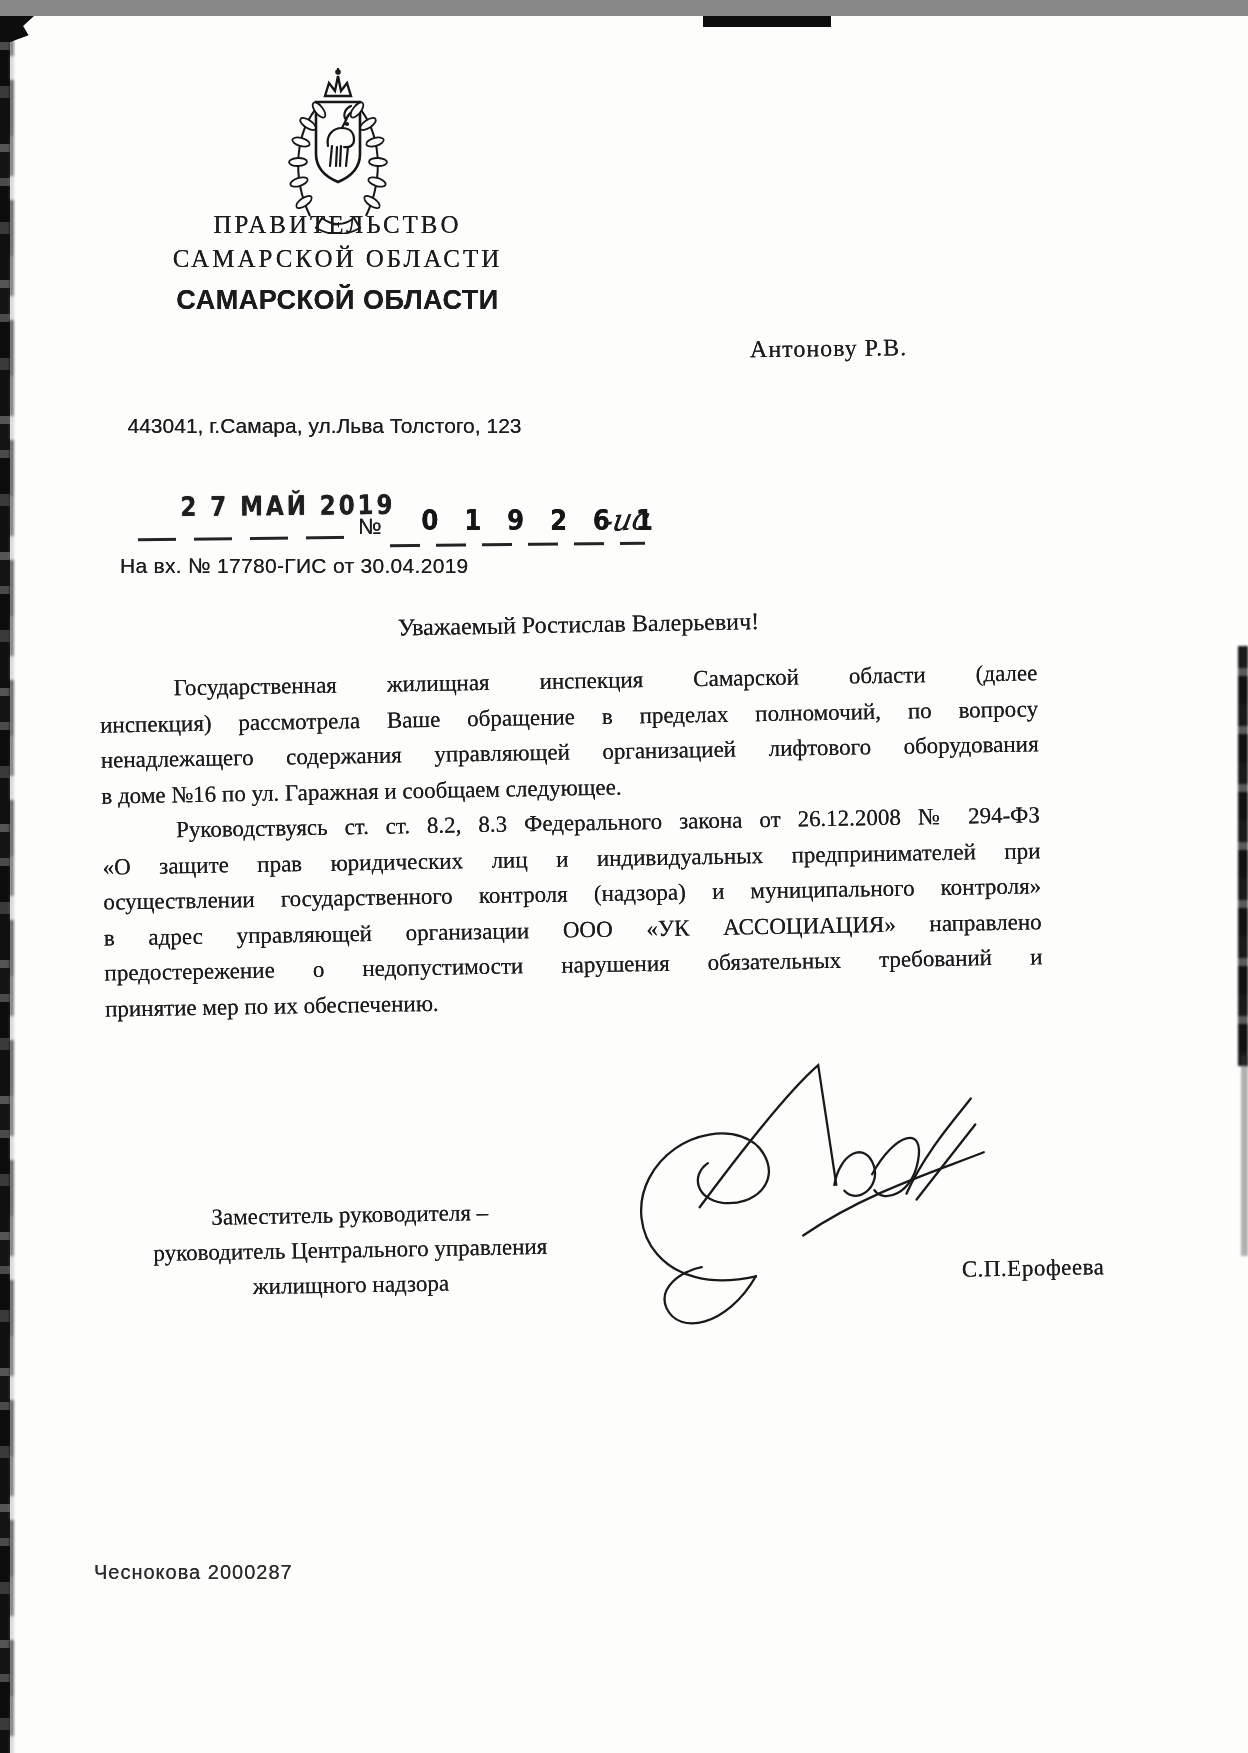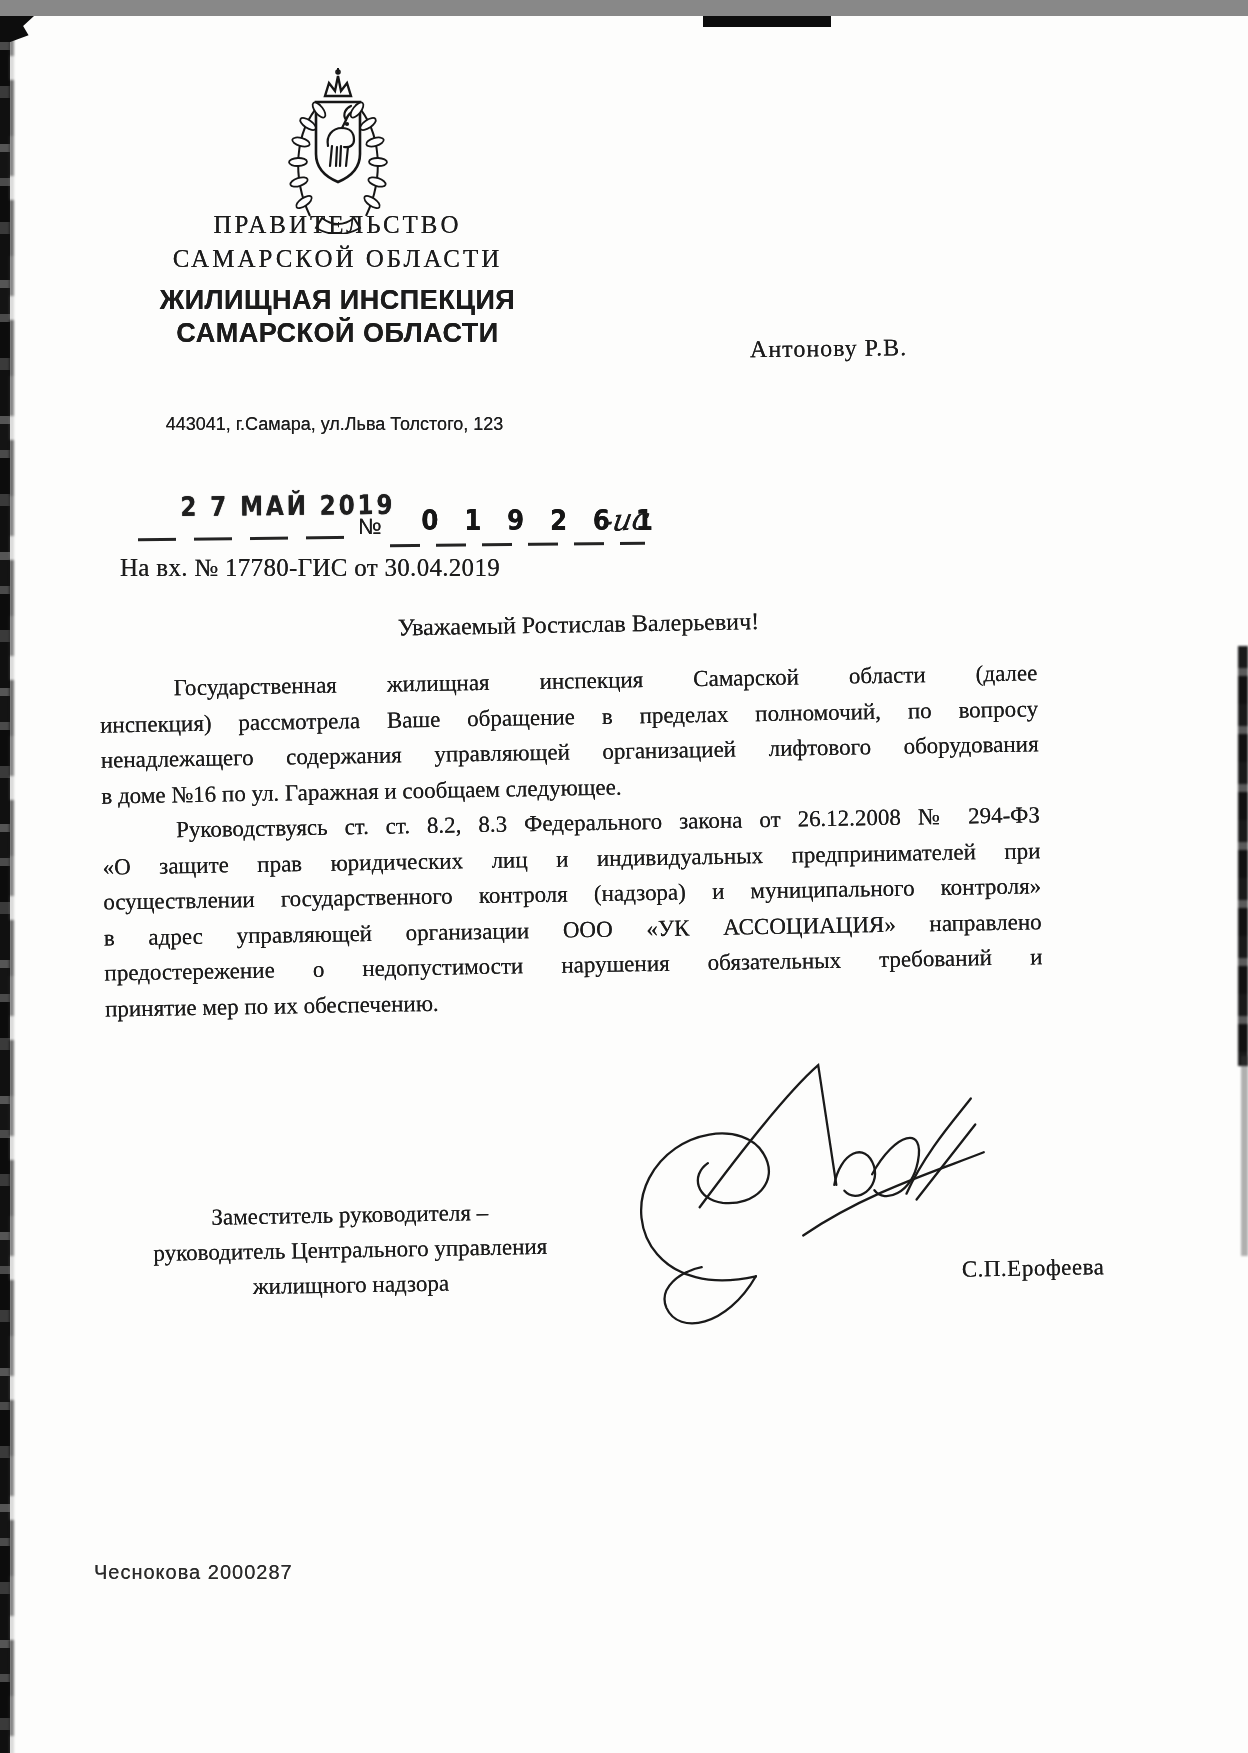--- a/index.html
+++ b/index.html
@@ -44,23 +44,23 @@
     text-shadow:0 0 .6px #222;
   }
   .org{
     left:75px;top:268px;width:525px;
     text-align:center;
     font-family:"Liberation Sans", sans-serif;font-weight:bold;
     font-size:27px;line-height:33px;letter-spacing:.5px;
     text-shadow:0 0 .5px #111;
   }
   .addr1,.addr2{
-    left:72px;width:525px;text-align:center;
+    left:62px;width:525px;text-align:center;
     font-family:"Liberation Sans", sans-serif;
-    font-size:18px;text-shadow:0 0 .5px #333;
+    font-size:21px;text-shadow:0 0 .5px #333;
   }
   .addr1{top:398px;}
   .addr2{top:425px;}
   .addr3{
     left:75px;top:452px;width:525px;text-align:center;
     font-size:21px;text-shadow:0 0 .6px #333;
   }
   .recipient{
     left:750px;top:318px;width:320px;
     font-size:24px;letter-spacing:1px;
@@ -91,22 +91,22 @@
   }
   .num-suffix{
     left:603px;top:486px;
     font-size:30px;font-style:italic;
     font-family:"DejaVu Serif", serif;
     transform:rotate(-4deg) skewX(-14deg);
     text-shadow:0 0 .6px #111;
   }
   .incoming{
     left:120px;top:538px;
-    font-family:Liberation Serif, serif;
-    font-size:25px;letter-spacing:.3px;
+    font-family:Liberation Sans, sans-serif;
+    font-size:21px;letter-spacing:.3px;
     text-shadow:0 0 .5px #333;
   }
   
   .tilt{transform:rotate(-1deg);transform-origin:80px 700px;}
   .salutation{
     left:260px;top:604px;width:640px;text-align:center;
     font-size:24px;text-shadow:0 0 .5px #222;
   }
   .body-block{
     left:100px;top:656px;width:938px;
@@ -192,21 +192,20 @@
       <path d="M44 152 c10 8 22 8 32 0 l6 10 c-14 8 -30 8 -44 0 z" stroke-width="2"></path>
     </svg>
   </div>
 
   <div class="abs gov">
     <div>ПРАВИТЕЛЬСТВО</div>
     <div>САМАРСКОЙ ОБЛАСТИ</div>
   </div>
 
   <div class="abs org">
-    <div>ЖИЛИЩНАЯ ИНСПЕКЦИЯ</div>
     <div>САМАРСКОЙ ОБЛАСТИ</div>
   </div>
 
   <div class="abs recipient">Антонову Р.В.</div>
 
   <div class="abs addr1">443041, г.Самара, ул.Льва Толстого, 123</div>
 
   <div class="abs date-stamp">2 7 МАЙ 2019</div>
   <div class="abs dash1"></div>
   <div class="abs num-label">№</div>

